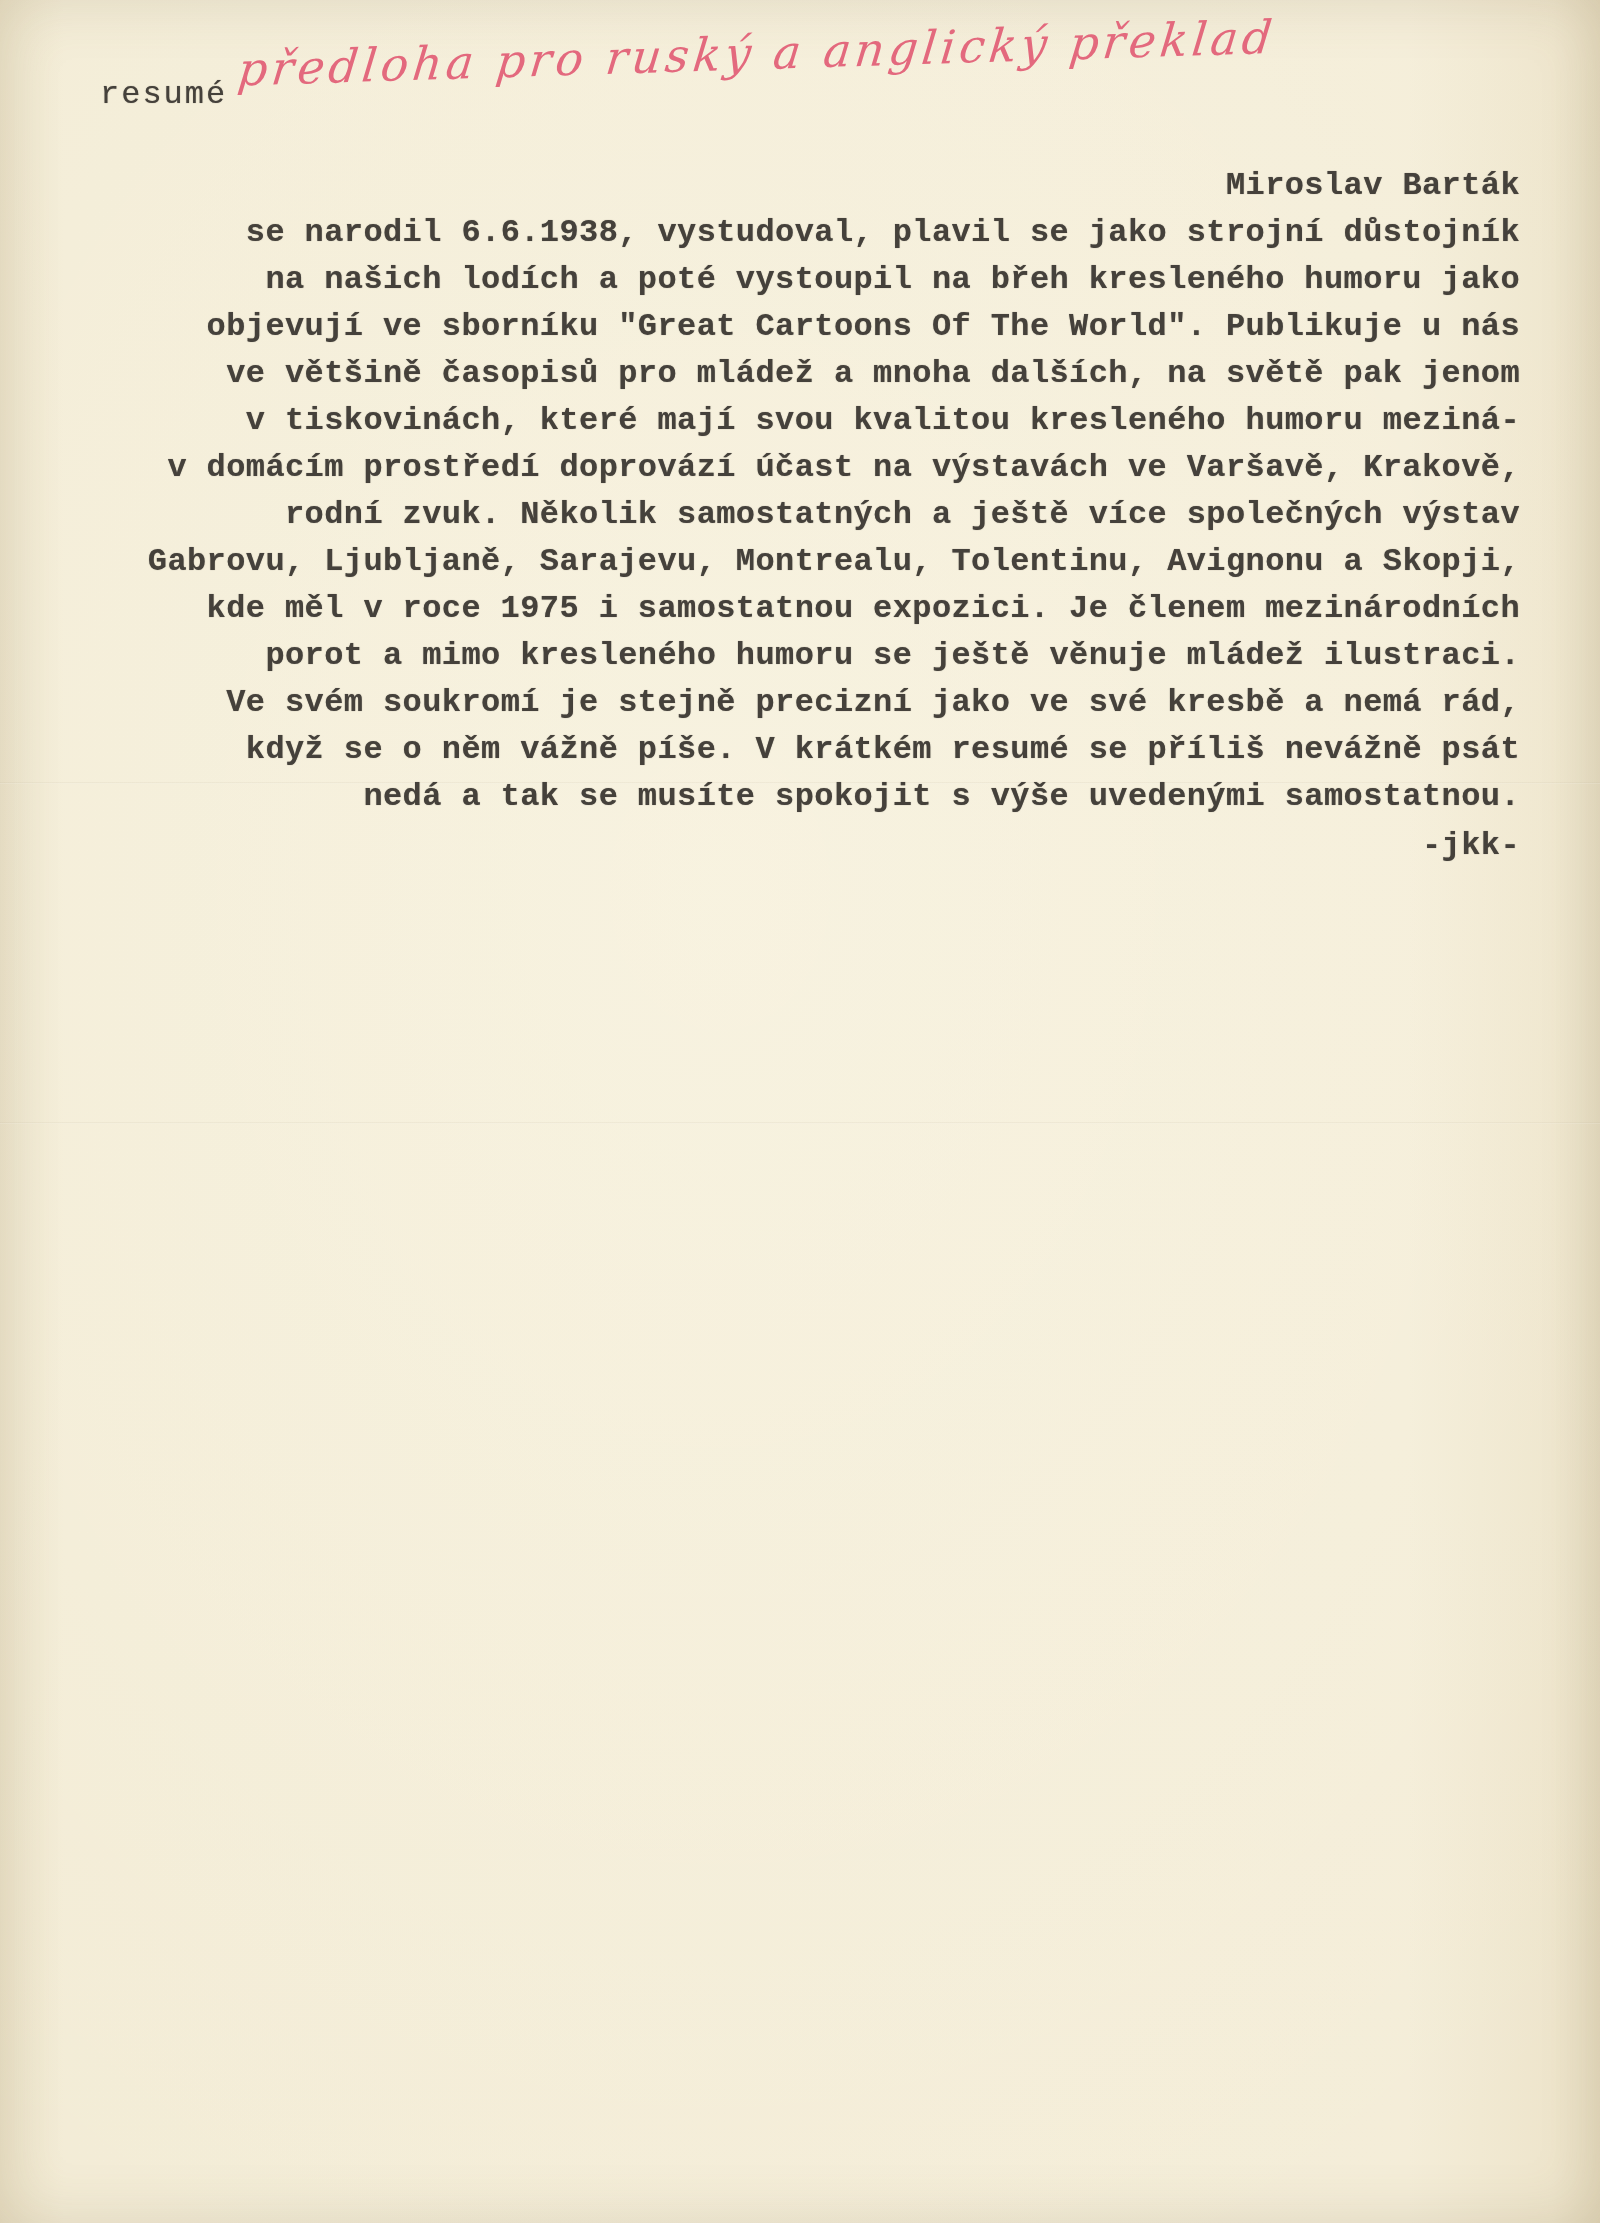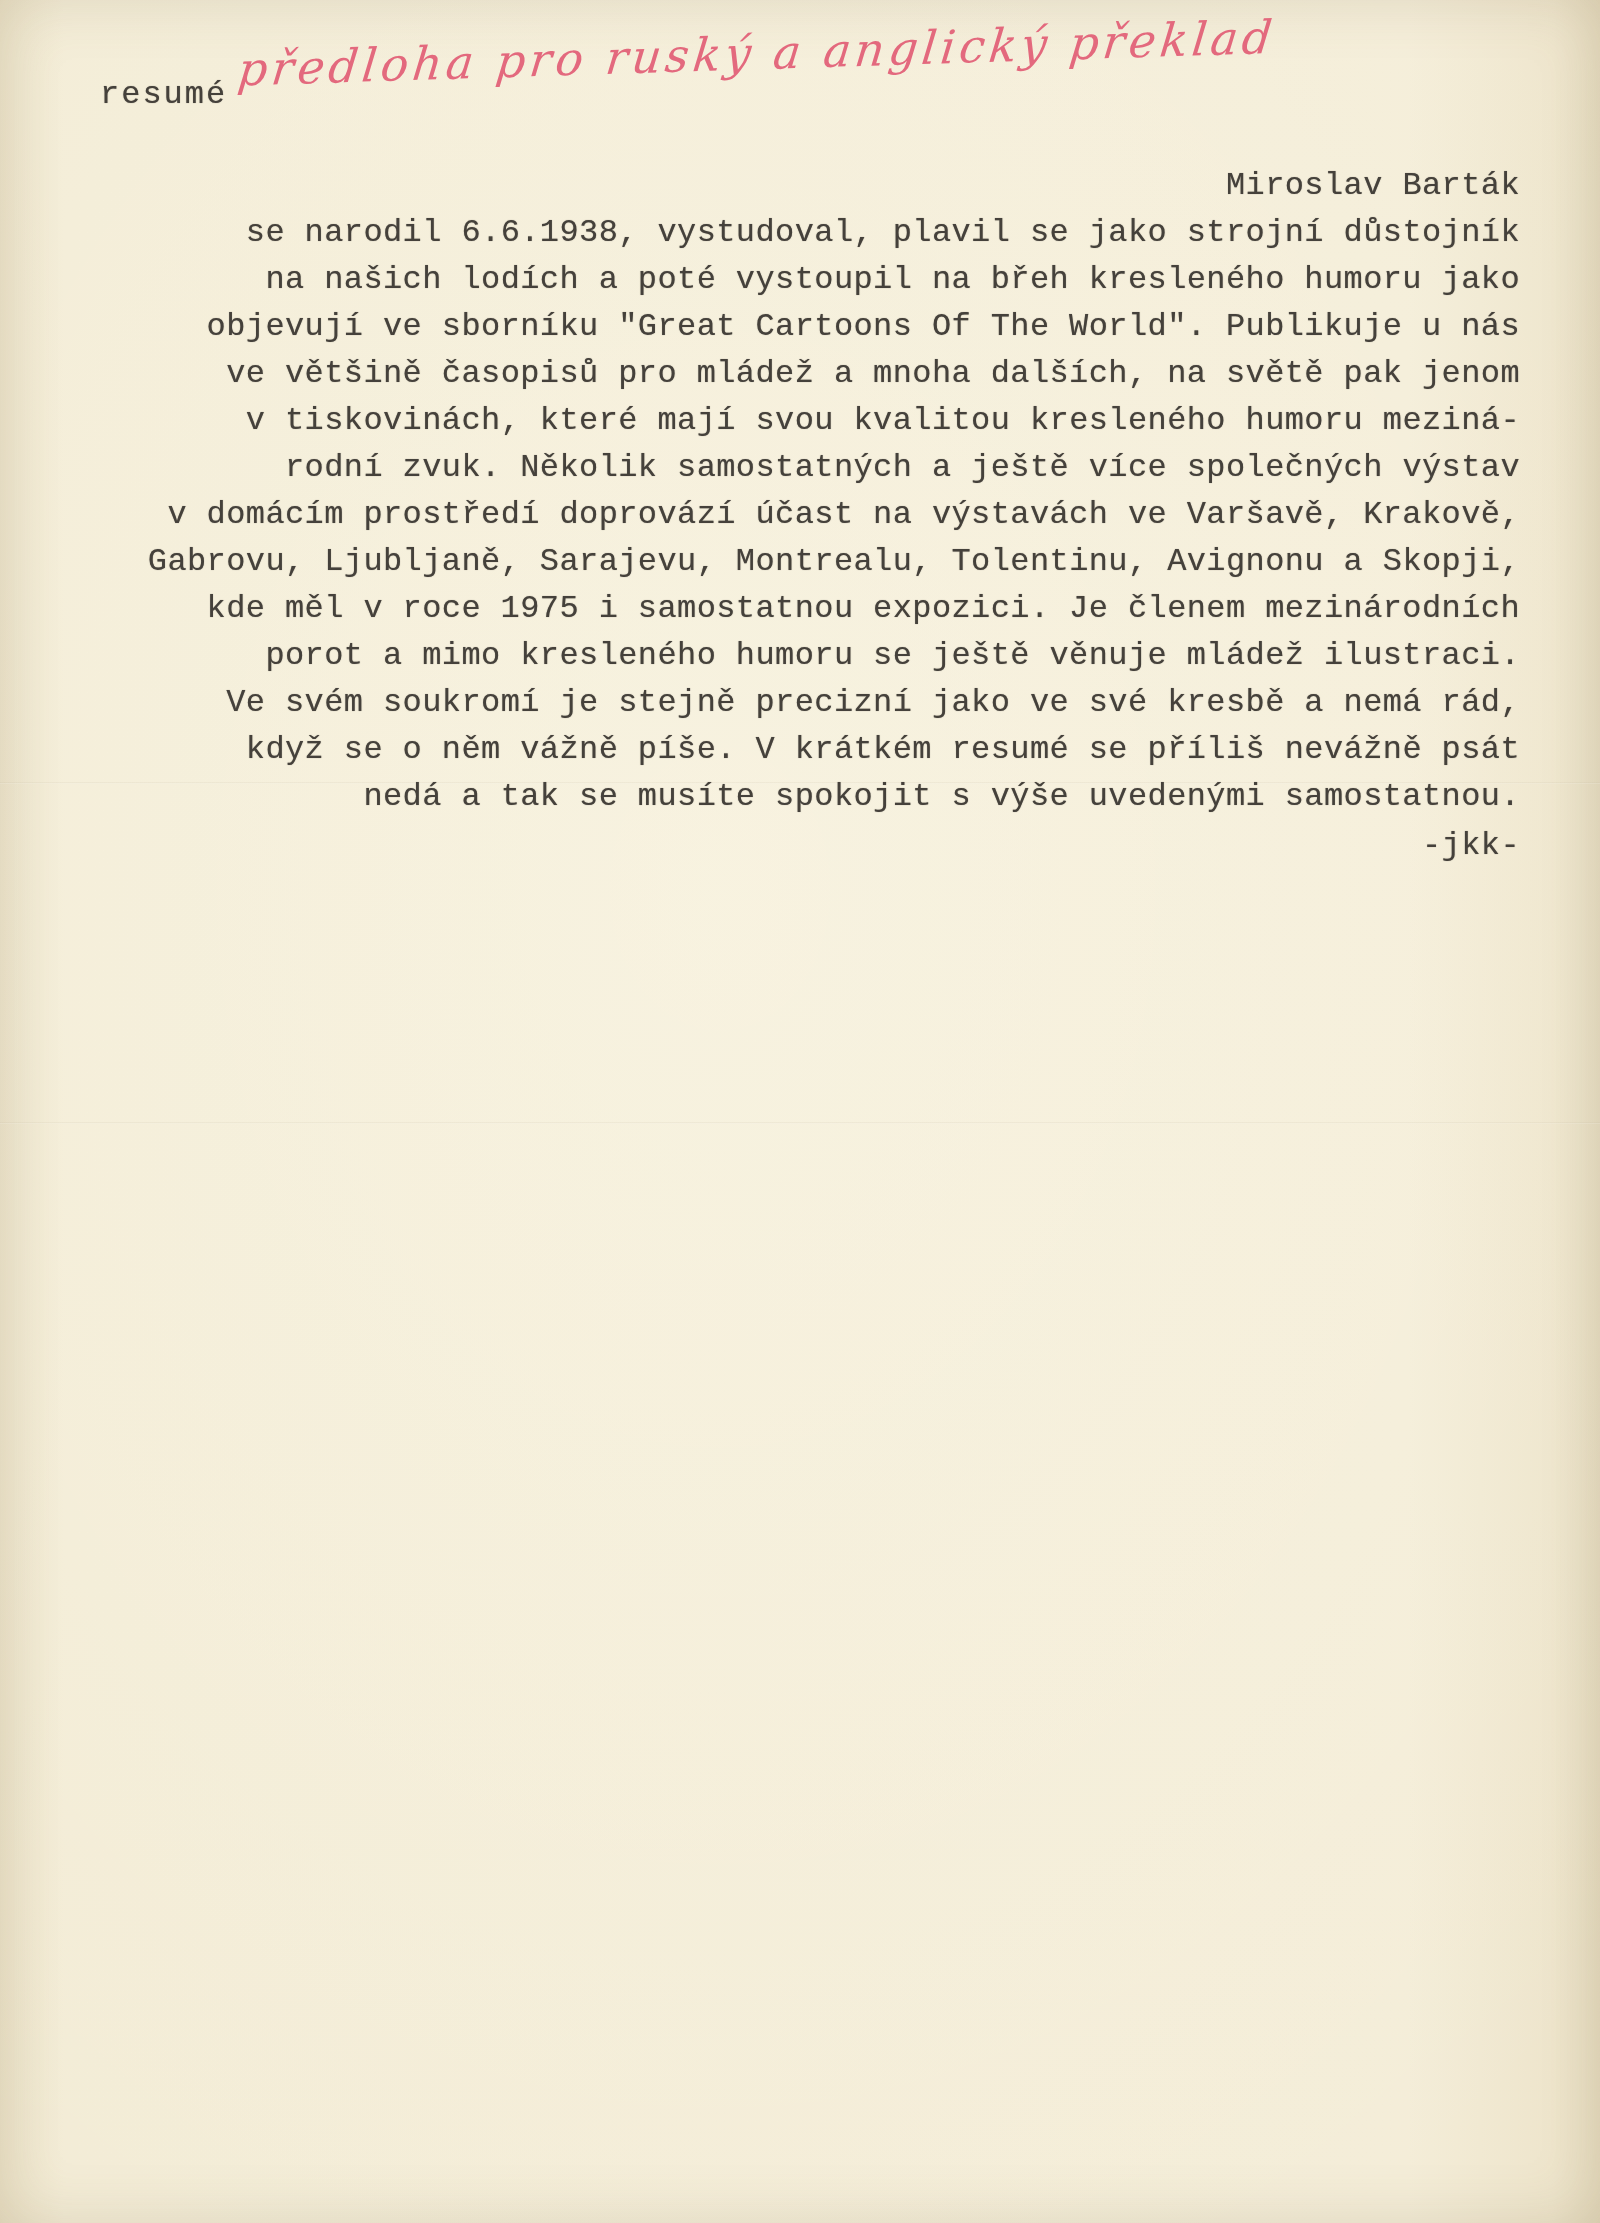--- a/index.html
+++ b/index.html
@@ -55,20 +55,21 @@
     white-space: nowrap;
   }
   .typed-body {
     position: absolute;
     left: 100px;
     top: 162px;
     width: 1420px;
     font-size: 32px;
     color: #45413b;
     text-shadow: 0 0 1px rgba(60,55,48,0.5);
+    font-weight: bold;
   }
   .typed-line {
     height: 47px;
     line-height: 47px;
     white-space: nowrap;
     letter-spacing: 0.4px;
   }
   .signature {
     margin-top: 2px;
     padding-left: 742px;
@@ -89,22 +90,22 @@
 
   <div class="annotation">předloha pro ruský a anglický překlad</div>
 
   <div class="typed-body">
     <div class="typed-line">Miroslav Barták</div>
     <div class="typed-line">se narodil 6.6.1938, vystudoval, plavil se jako strojní důstojník</div>
     <div class="typed-line">na našich lodích a poté vystoupil na břeh kresleného humoru jako</div>
     <div class="typed-line">objevují ve sborníku "Great Cartoons Of The World". Publikuje u nás</div>
     <div class="typed-line">ve většině časopisů pro mládež a mnoha dalších, na světě pak jenom</div>
     <div class="typed-line">v tiskovinách, které mají svou kvalitou kresleného humoru meziná-</div>
+    <div class="typed-line">v domácím prostředí doprovází účast na výstavách ve Varšavě, Krakově,</div>
     <div class="typed-line">rodní zvuk. Několik samostatných a ještě více společných výstav</div>
-    <div class="typed-line">v domácím prostředí doprovází účast na výstavách ve Varšavě, Krakově,</div>
     <div class="typed-line">Gabrovu, Ljubljaně, Sarajevu, Montrealu, Tolentinu, Avignonu a Skopji,</div>
     <div class="typed-line">kde měl v roce 1975 i samostatnou expozici. Je členem mezinárodních</div>
     <div class="typed-line">porot a mimo kresleného humoru se ještě věnuje mládež ilustraci.</div>
     <div class="typed-line">Ve svém soukromí je stejně precizní jako ve své kresbě a nemá rád,</div>
     <div class="typed-line">když se o něm vážně píše. V krátkém resumé se příliš nevážně psát</div>
     <div class="typed-line">nedá a tak se musíte spokojit s výše uvedenými samostatnou.</div>
     <div class="signature">-jkk-</div>
   </div>
 
 </div>

